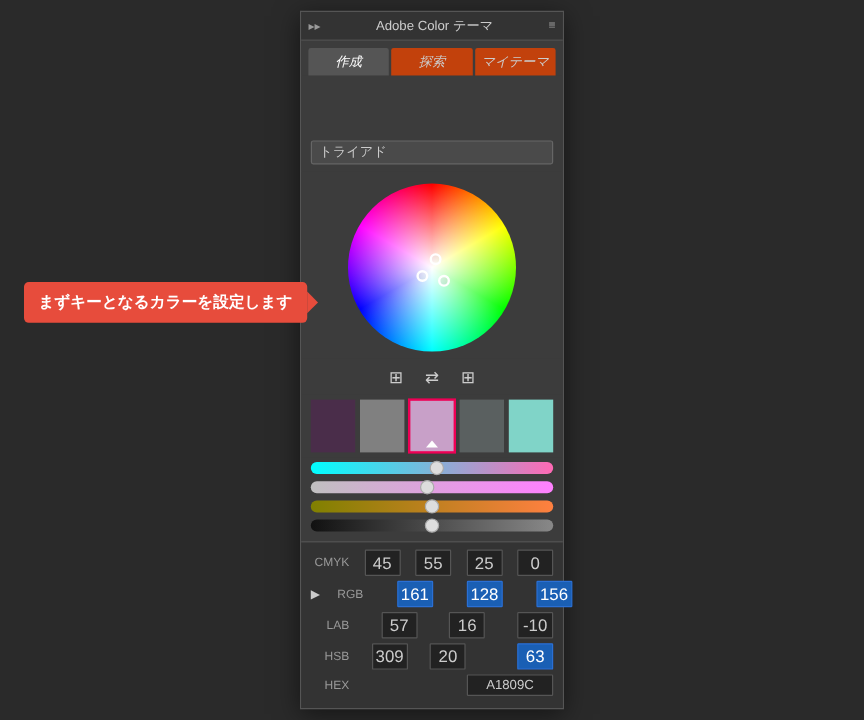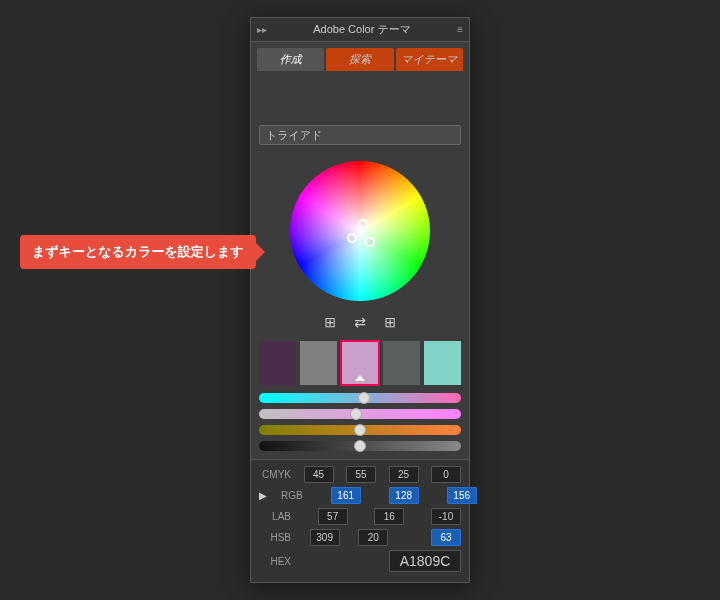--- a/index.html
+++ b/index.html
@@ -250,42 +250,42 @@
       font-size: 10px;
       color: #999;
       width: 32px;
       text-align: right;
       flex-shrink: 0;
     }
     .value-input {
       background: #222;
       border: 1px solid #555;
       color: #ccc;
-      font-size: 10px;
+      font-size: 14px;
       width: 30px;
       text-align: center;
       padding: 2px 2px;
       border-radius: 1px;
     }
     .value-input.highlight {
       background: #1a5fb4;
       color: #fff;
       border-color: #2a6fd4;
       margin-left: 24px;
     }
     .rgb-arrow {
       font-size: 10px;
       color: #ccc;
       cursor: pointer;
     }
     .hex-input {
       background: #222;
       border: 1px solid #555;
       color: #ccc;
-      font-size: 14px;
+      font-size: 11px;
       width: 72px;
       text-align: center;
       padding: 2px 4px;
       border-radius: 1px;
     }
   </style>
 </head>
 <body>
 
 <div class="callout">まずキーとなるカラーを設定します</div>

